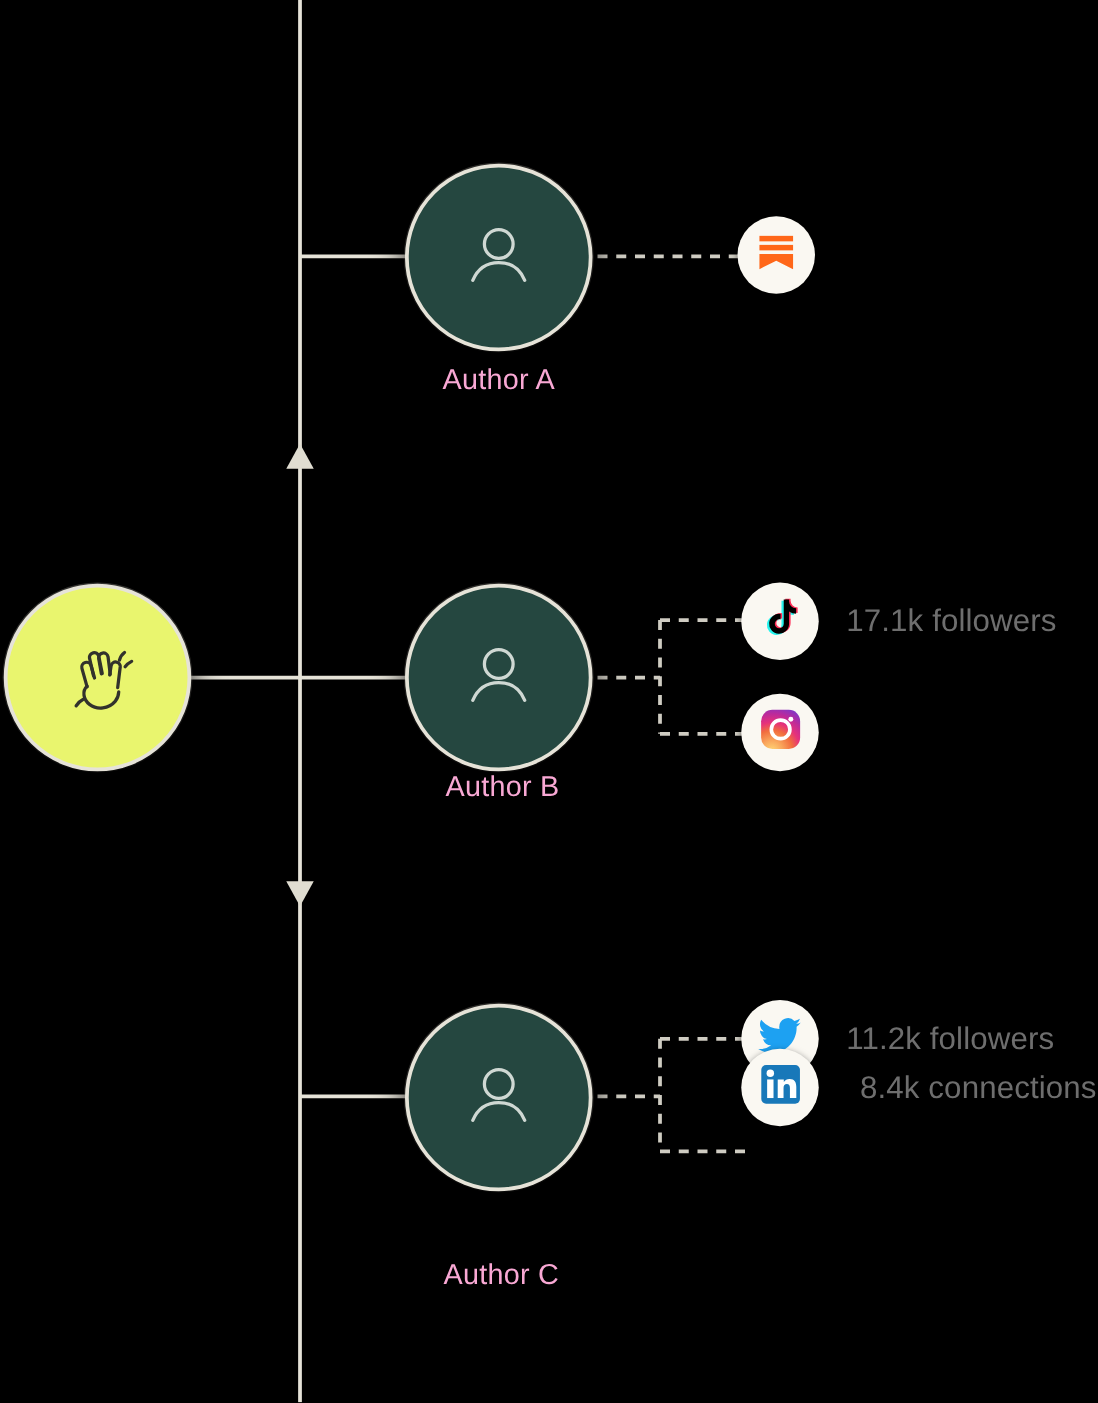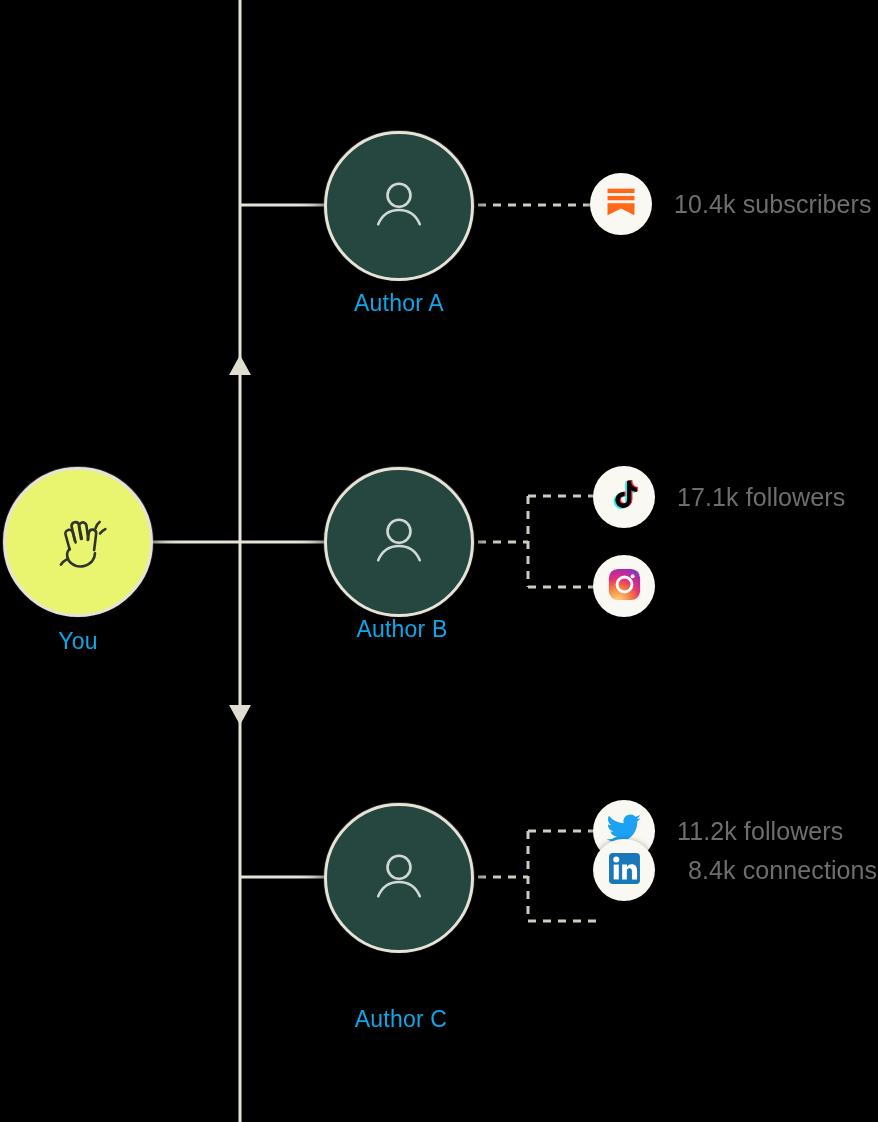--- a/index.html
+++ b/index.html
@@ -52,21 +52,21 @@
     border: 3px solid #e6e3d8;
     box-shadow: 0 14px 26px rgba(0,0,0,0.95), 0 0 0 1px rgba(230,227,216,0.22);
   }
   .node-a { left: 324px; top: 131px; }
   .node-b { left: 324px; top: 467px; }
   .node-c { left: 324px; top: 803px; }
 
   .node-label {
     position: absolute;
     text-align: center;
-    color: #0ea5e9;
+    color: #f9a8d4;
     font-size: 23px;
     letter-spacing: 0.2px;
     white-space: nowrap;
   }
   .lbl-you { left: 0px; top: 628px; width: 156px; }
   .lbl-a   { left: 299px; top: 290px; width: 200px; }
   .lbl-b   { left: 302px; top: 616px; width: 200px; }
   .lbl-c   { left: 301px; top: 965px; width: 200px; margin-top: 41px; }
 
   
@@ -140,21 +140,20 @@
         <path d="M29.3 32.5 L26.6 20.5 a3.2 3.2 0 0 1 6.2 -1.4 L35.2 31"></path>
         <path d="M34.6 31.2 L32.8 20.8 a3.2 3.2 0 0 1 6.3 -1.1 L40.6 31.5"></path>
         <path d="M40.2 32 L41.2 25.6 a3.1 3.1 0 0 1 6.1 1 L45.6 40.5"></path>
         <path d="M25 39.5 c -3.5 3.2 -2.6 9.1 1.6 12.3 c 5.3 4.1 13 3 17.3 -2 c 1.7 -2 2.3 -4 2.4 -6.5"></path>
         <path d="M46.8 22 a9 9 0 0 1 3.4 -5.2"></path>
         <path d="M50.6 26.4 a13 13 0 0 1 4.4 -3.6"></path>
         <path d="M22.2 48.5 a11 11 0 0 0 -4.6 4.3"></path>
       </svg>
     </span>
   </div>
-  <div class="node-label lbl-you">You</div>
 
   <div class="node node-author node-a">
     <span>
       <svg width="70" height="70" viewBox="0 0 64 64" fill="none" stroke="#cfd8d3" stroke-width="2.4" stroke-linecap="round">
         <circle cx="32" cy="24" r="10.5"></circle>
         <path d="M13 50.5 C17 41 24 37.5 32 37.5 C40 37.5 47 41 51 50.5"></path>
       </svg>
     </span>
   </div>
   <div class="node-label lbl-a">Author A</div>
@@ -182,21 +181,20 @@
   <div class="chip chip-sub">
     <div class="chip-circle">
       <span>
         <svg width="34" height="34" viewBox="0 0 24 24" fill="#FF6719">
           <rect x="2.5" y="2.6" width="19" height="3.1"></rect>
           <rect x="2.5" y="7.7" width="19" height="3.1"></rect>
           <path d="M2.5 12.8 L21.5 12.8 L21.5 21.4 L12 16.6 L2.5 21.4 Z"></path>
         </svg>
       </span>
     </div>
-    <div class="chip-text">10.4k subscribers</div>
   </div>
 
   <div class="chip chip-tt">
     <div class="chip-circle">
       <span>
         <svg width="33" height="33" viewBox="0 0 24 24">
           <path d="M16.9 1.2 h-3.1 v14.1 a2.6 2.6 0 1 1 -2.6 -2.6 c.27 0 .53.04.78.12 V9.6 a5.8 5.8 0 1 0 4.92 5.72 V8.2 a7.1 7.1 0 0 0 4.1 1.3 V6.3 a4.1 4.1 0 0 1 -4.1 -4.1 z" fill="#25F4EE" transform="translate(-1.3,0.7)"></path>
           <path d="M16.9 1.2 h-3.1 v14.1 a2.6 2.6 0 1 1 -2.6 -2.6 c.27 0 .53.04.78.12 V9.6 a5.8 5.8 0 1 0 4.92 5.72 V8.2 a7.1 7.1 0 0 0 4.1 1.3 V6.3 a4.1 4.1 0 0 1 -4.1 -4.1 z" fill="#FE2C55" transform="translate(0.9,-0.5)"></path>
           <path d="M16.9 1.2 h-3.1 v14.1 a2.6 2.6 0 1 1 -2.6 -2.6 c.27 0 .53.04.78.12 V9.6 a5.8 5.8 0 1 0 4.92 5.72 V8.2 a7.1 7.1 0 0 0 4.1 1.3 V6.3 a4.1 4.1 0 0 1 -4.1 -4.1 z" fill="#000000"></path>
         </svg>

